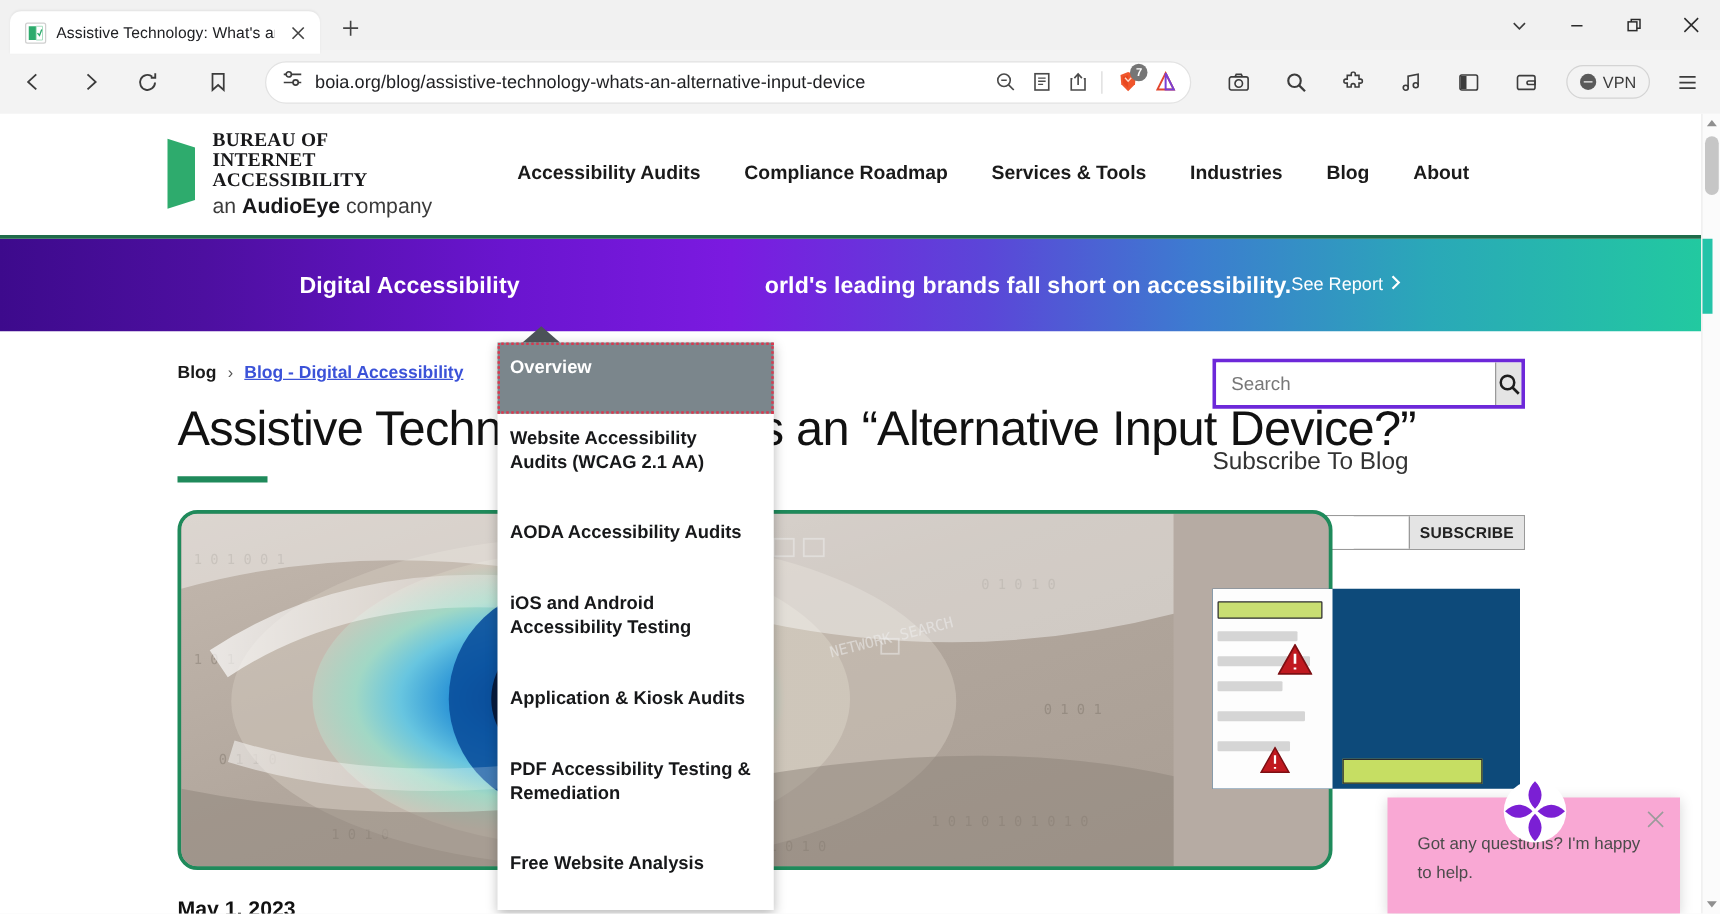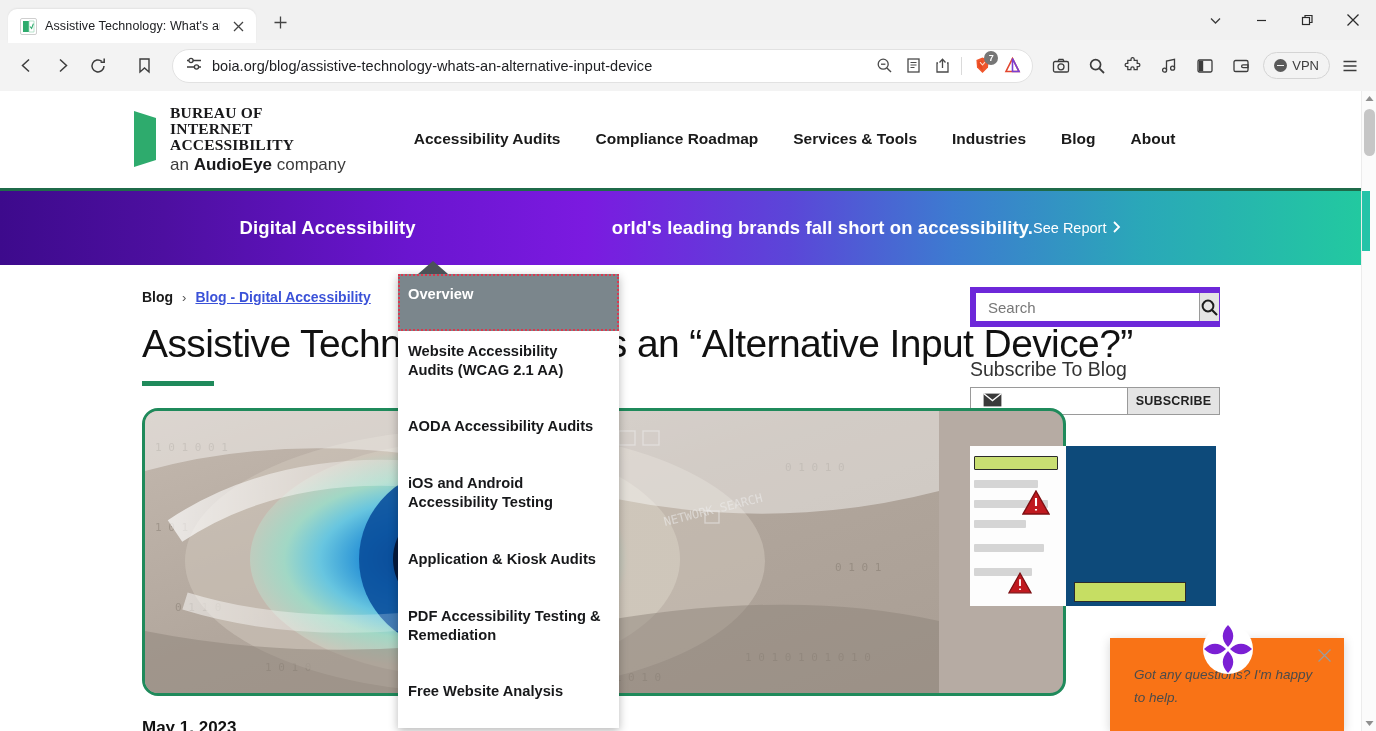--- a/index.html
+++ b/index.html
@@ -49,21 +49,21 @@
     display: flex; align-items: center;
   }
   .wc {
     width: 46px; height: 40px; display: flex; align-items: center;
     justify-content: center; color: #2b2b2b;
   }
   .wc svg { display: block; }
 
   .toolbar {
     height: 51px; background: #f3f3f3;
-    display: flex; align-items: center; gap: 4px; padding: 0 10px;
+    display: flex; align-items: center; gap: 14px; padding: 0 10px;
   }
   .tbtn {
     width: 32px; height: 32px; border-radius: 50%;
     display: flex; align-items: center; justify-content: center;
     color: #3c3c3c; flex: 0 0 auto;
   }
   .omnibox {
     flex: 1; height: 34px; background: #ffffff; border-radius: 18px;
     display: flex; align-items: center; gap: 0px;
     padding: 0 6px 0 12px; margin: 0 8px;
@@ -149,32 +149,32 @@
   .title-rule { width: 72px; height: 5px; background: #1f8a5b; margin-top: 15px; }
   .hero {
     width: 924px; height: 288px; margin-top: 22px;
     border: 3px solid #1f8a5b; border-radius: 16px; overflow: hidden;
     position: relative; background: #b6aba3;
   }
   .post-date { font-size: 17px; font-weight: 700; color: #111; margin-top: 22px; }
 
   
   .side-col { width: 250px; margin-left: 28px; margin-top: 22px; }
-  .searchbox { display: flex; height: 40px; border: 6px solid #6d28d9; }
+  .searchbox { display: flex; height: 40px; border: 3px solid #6d28d9; justify-content: center; }
   .searchbox input {
     flex: 1; border: none; outline: none; padding: 0 12px;
     font-size: 15px; color: #333; font-family: inherit; background: #fff;
   }
   .searchbox input::placeholder { color: #777; }
   .search-btn {
     width: 46px; background: #e4e4e4; border-left: 1px solid #9a9a9a;
     display: flex; align-items: center; justify-content: center; color: #222;
   }
   .sub-head { font-size: 19.5px; color: #333; margin-top: 31px; }
-  .subbox { display: flex; height: 28px; border: 1px solid #9a9a9a; margin-top: 6px; gap: 44px; }
+  .subbox { display: flex; height: 28px; border: 1px solid #9a9a9a; margin-top: 31px; gap: 44px; }
   .subbox .field {
     flex: 1; display: flex; align-items: center; padding-left: 12px;
     font-size: 15px; color: #333; background: #fff;
   }
   .sub-btn {
     width: 92px; background: #e4e4e4; border-left: 1px solid #9a9a9a;
     display: flex; align-items: center; justify-content: center;
     font-size: 12.5px; font-weight: 700; color: #222; letter-spacing: .2px;
   }
   .promo-card {
@@ -211,23 +211,22 @@
     color: #17181a; line-height: 1.28;
   }
   .dd-item.active {
     background: #7b868c; color: #ffffff;
     outline: 2px dotted #d9394f; outline-offset: -2px;
   }
 
   
   .chat-tip {
     position: absolute; left: 1110px; top: 547px; width: 234px; height: 93px;
-    background: #f97316; box-shadow: 0 2px 10px rgba(0,0,0,.17); z-index: 50;
+    background: #f9a8d4; box-shadow: 0 2px 10px rgba(0,0,0,.17); z-index: 50;
     padding: 26px 22px 0 24px;
-    font-style: italic;
   }
   .chat-tip-text { font-size: 13.5px; color: #4b4b4b; line-height: 1.7; }
   .chat-tip-close {
     position: absolute; right: 12px; top: 10px; font-size: 17px;
     color: #9b9b9b; line-height: 1;
   }
   .chat-avatar {
     position: absolute; left: 1202px; top: 532px; width: 52px; height: 52px;
     z-index: 51;
   }

